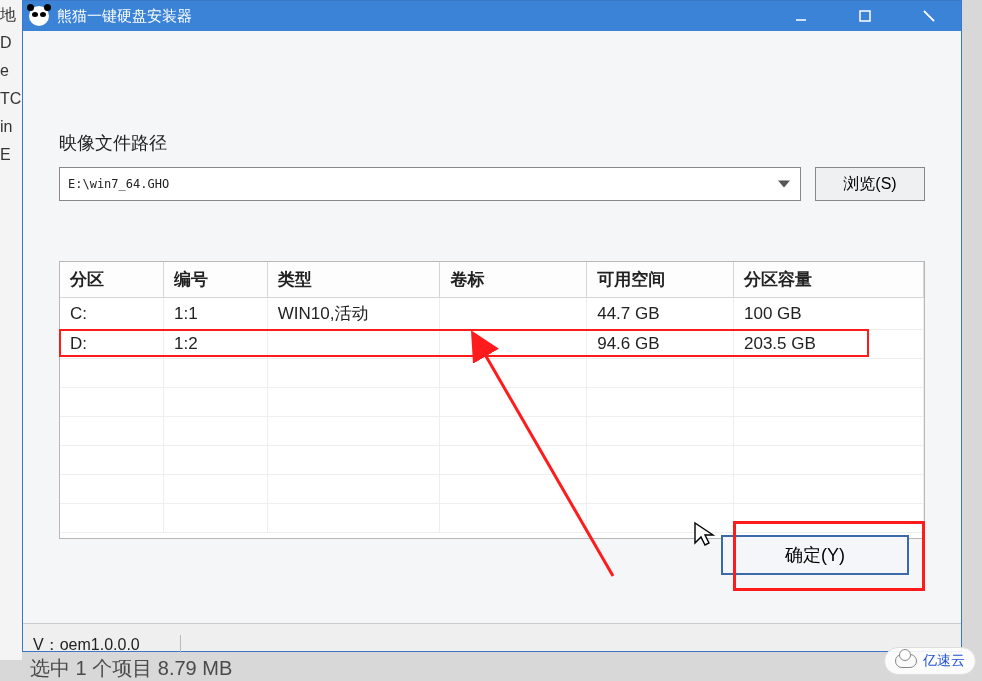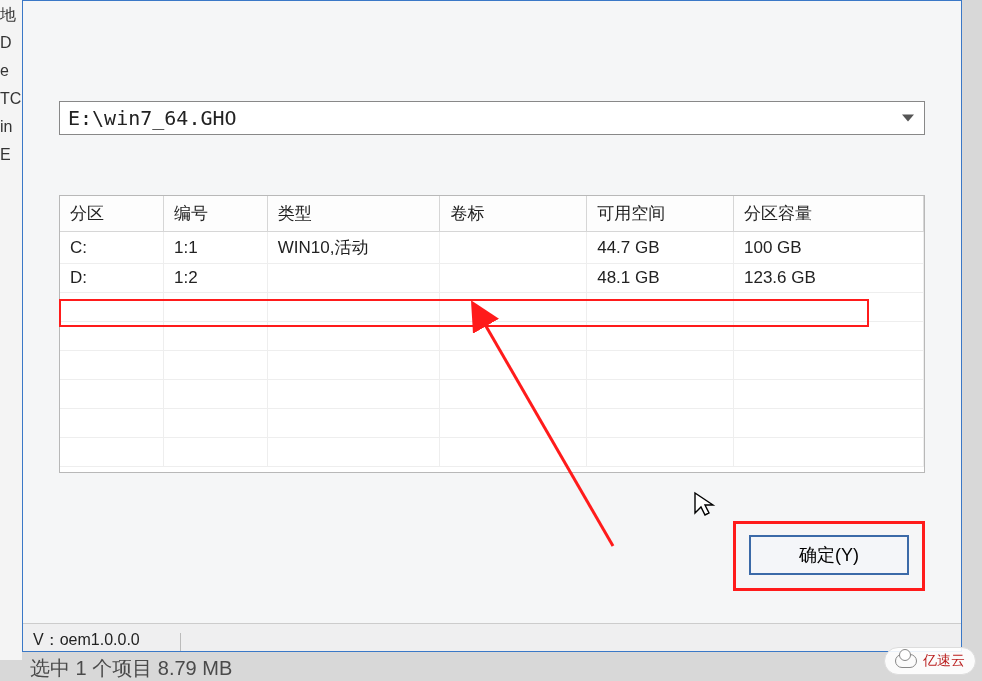--- a/index.html
+++ b/index.html
@@ -84,21 +84,21 @@
 
     .path-row { display:flex; gap:14px; align-items:center; margin-bottom:60px;}
     .path-input {
       flex:1;
       height:34px;
       border:1px solid #888;
       background:#fff;
       display:flex; align-items:center;
       padding: 4px 8px;
       font-family: Consolas, monospace;
-      font-size:20px;
+      font-size:12px;
       color:#222;
       position:relative;
     }
     .path-input .chev {
       position:absolute; right:10px; top:50%; transform:translateY(-50%);
       width:0;height:0;border-left:6px solid transparent;border-right:6px solid transparent;border-top:7px solid #555;
     }
     .browse-btn {
       width:110px; height:34px;
       border:1px solid #888;
@@ -115,21 +115,21 @@
       overflow:hidden;
     }
     table.grid {
       width:100%;
       border-collapse:collapse;
       font-size:17px;
       color:#222;
     }
     table.grid th {
       text-align:left;
-      font-weight:normal;
+      font-weight:bold;
       padding:6px 10px;
       border-right:1px solid #d6d6d6;
       border-bottom:1px solid #d6d6d6;
       background:#fdfdfd;
       height:30px;
     }
     table.grid td {
       padding:4px 10px;
       border-right:1px solid #eee;
       border-bottom:1px solid #eee;
@@ -151,35 +151,35 @@
     }
     svg.arrow {
       position:absolute;
       pointer-events:none;
       overflow:visible;
     }
 
     .ok-btn {
       position:absolute;
       right:52px; bottom:48px;
-      width:160px; height:40px;
+      width:188px; height:40px;
       border:2px solid #3b6aa8;
       background:#f4f6f9;
       font-size:18px;
       display:flex;align-items:center;justify-content:center;
       cursor:pointer;
     }
 
     .statusbar {
       height:28px;
       background:#efeff0;
       border-top:1px solid #ccc;
-      display:flex; align-items:flex-end;
+      display:flex; align-items:flex-start;
       font-size:16px;
-      padding:0 10px;
+      padding:11px 10px;
       gap:40px;
       color:#222;
     }
     .statusbar .sep { border-left:1px solid #bbb; height:18px; }
 
     .below-text {
       position:absolute; left:30px; top:655px;
       font-size:20px; color:#4a4a4a;
     }
 
@@ -189,21 +189,21 @@
     }
 
     .watermark {
       position:absolute;
       right:6px; bottom:6px;
       background:rgba(255,255,255,0.9);
       border:1px solid #ddd;
       border-radius:14px;
       padding:4px 10px;
       font-size:14px;
-      color:#b91c1c;
+      color:#1d4ed8;
       display:flex; align-items:center; gap:6px;
     }
     .watermark .cloud {
       width:22px;height:14px;border:1.5px solid #888;border-radius:8px;position:relative;
     }
     .watermark .cloud::before{
       content:"";position:absolute;width:10px;height:10px;border:1.5px solid #888;border-radius:50%;top:-6px;left:3px;background:#fff;
     }
   </style>
 </head>
@@ -212,26 +212,55 @@
 <div class="bg-strip">
   <span>地</span>
     <span>D</span>
     <span>e</span>
     <span>TC</span>
     <span>in</span>
     <span>E</span>
 </div>
 
 <div class="window">
+  <div class="titlebar">
+    <div class="panda">
+        <span class="eye l"></span>
+        <span class="eye r"></span>
+      </div>
+    <span>熊猫一键硬盘安装器</span>
+    <div class="win-controls">
+      <div class="win-btn">
+          <svg width="14" height="14">
+            <line x1="2" y1="11" x2="12" y2="11"></line>
+          </svg>
+        </div>
+      <div class="win-btn">
+          <svg width="14" height="14">
+            <rect x="2" y="2" width="10" height="10"></rect>
+          </svg>
+        </div>
+      <div class="win-btn">
+          <svg width="14" height="14">
+            <line x1="2" y2="12" x2="12" y1="2"></line>
+            <line x1="2" y1="2" x2="12" y2="12"></line>
+          </svg>
+        </div>
+    </div>
+  </div>
 
   <div class="content">
+    <div class="label-path">映像文件路径</div>
     <div class="path-row">
       <div class="path-input">
         <span>E:\win7_64.GHO</span>
         <span class="chev"></span>
+      </div>
+      <div class="browse-btn">
+        <span>浏览(S)</span>
       </div>
     </div>
 
     <div class="table-wrap">
       <table class="grid">
         <thead>
           <tr>
             <th class="col-part">分区</th>
             <th class="col-num">编号</th>
             <th class="col-type">类型</th>
@@ -247,22 +276,22 @@
             <td>WIN10,活动</td>
             <td></td>
             <td>44.7 GB</td>
             <td>100 GB</td>
           </tr>
           <tr>
             <td>D:</td>
             <td>1:2</td>
             <td></td>
             <td></td>
-            <td>48.1 GB</td>
-            <td>123.6 GB</td>
+            <td>94.6 GB</td>
+            <td>203.5 GB</td>
           </tr>
           <tr class="empty">
               <td>&nbsp;</td>
               <td></td>
               <td></td>
               <td></td>
               <td></td>
               <td></td>
             </tr>
           <tr class="empty">

